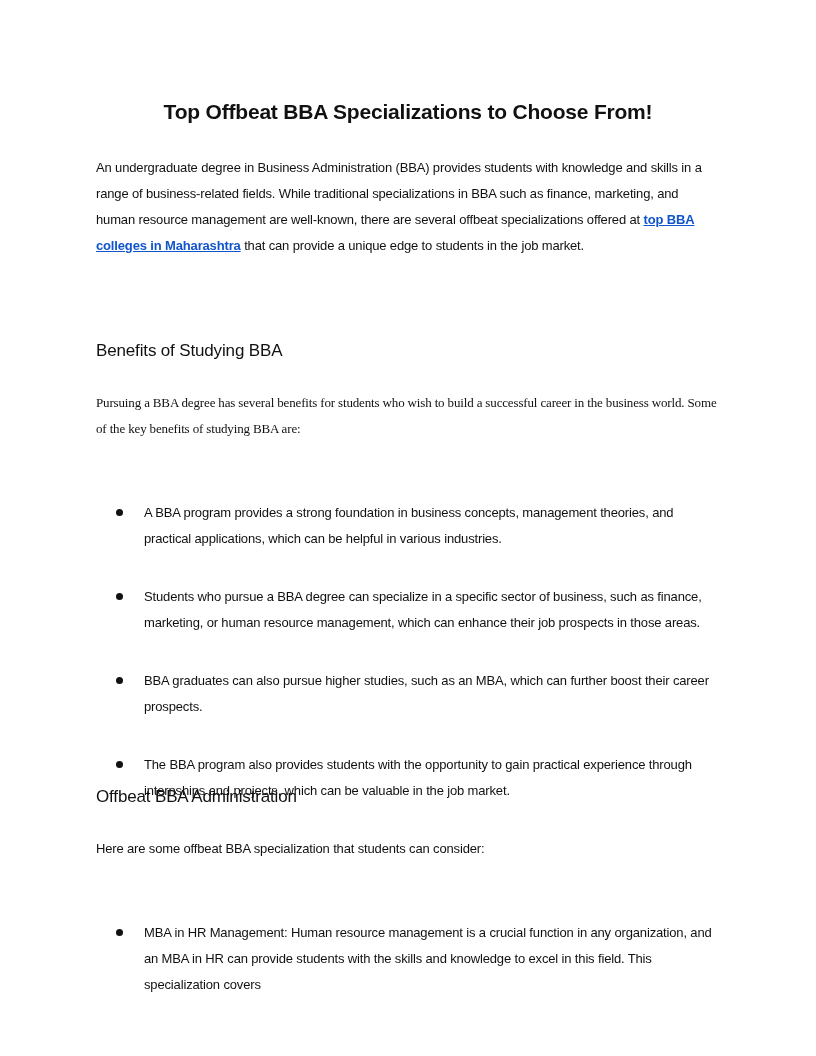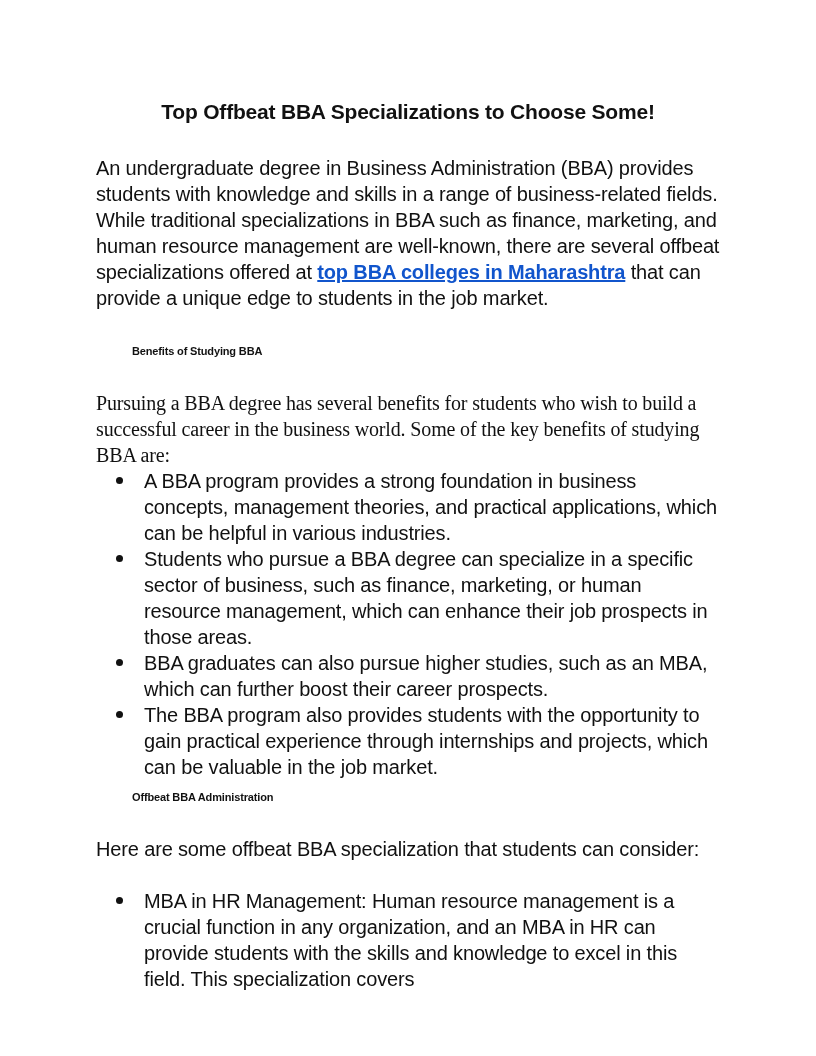--- a/index.html
+++ b/index.html
@@ -30,60 +30,60 @@
       font-size: 21px;
       font-weight: bold;
       line-height: 28px;
       margin: 0;
       letter-spacing: -0.2px;
     }
     .block {
       position: absolute;
       left: 0;
       width: 624px;
-      font-size: 20px;
+      font-size: 13px;
       line-height: 26px;
       margin: 0;
       letter-spacing: -0.15px;
     }
     .heading {
-      font-weight: bold;
-      font-size: 11px;
-      margin-left: 36px;
+      font-weight: normal;
+      font-size: 17px;
     }
     .link {
       color: #1155cc;
       font-weight: bold;
       text-decoration: underline;
     }
     ul.bullets {
       list-style: none;
       margin: 0;
       padding: 0;
     }
     ul.bullets li {
       position: relative;
       padding-left: 48px;
+      margin-top: 32px;
     }
     ul.bullets li .dot {
       position: absolute;
       left: 20px;
       top: 9px;
       width: 7px;
       height: 7px;
       border-radius: 50%;
       background: #111111;
     }
   </style>
 </head>
 <body>
 
 <div class="page">
 
-  <h1 class="title">Top Offbeat BBA Specializations to Choose Some!</h1>
+  <h1 class="title">Top Offbeat BBA Specializations to Choose From!</h1>
 
   <p class="block" style="top:155px;">
     <span>An undergraduate degree in Business Administration (BBA) provides students with knowledge and skills in a range of business-related fields. While traditional specializations in BBA such as finance, marketing, and human resource management are well-known, there are several offbeat specializations offered at </span><a class="link">top BBA colleges in Maharashtra</a><span> that can provide a unique edge to students in the job market.</span>
   </p>
 
   <p class="block heading" style="top:338px;">Benefits of Studying BBA</p>
 
   <p class="block" style="top:390px;font-family:Liberation Serif, serif;">Pursuing a BBA degree has several benefits for students who wish to build a successful career in the business world. Some of the key benefits of studying BBA are:</p>
 
   <ul class="block bullets" style="top:468px;">

